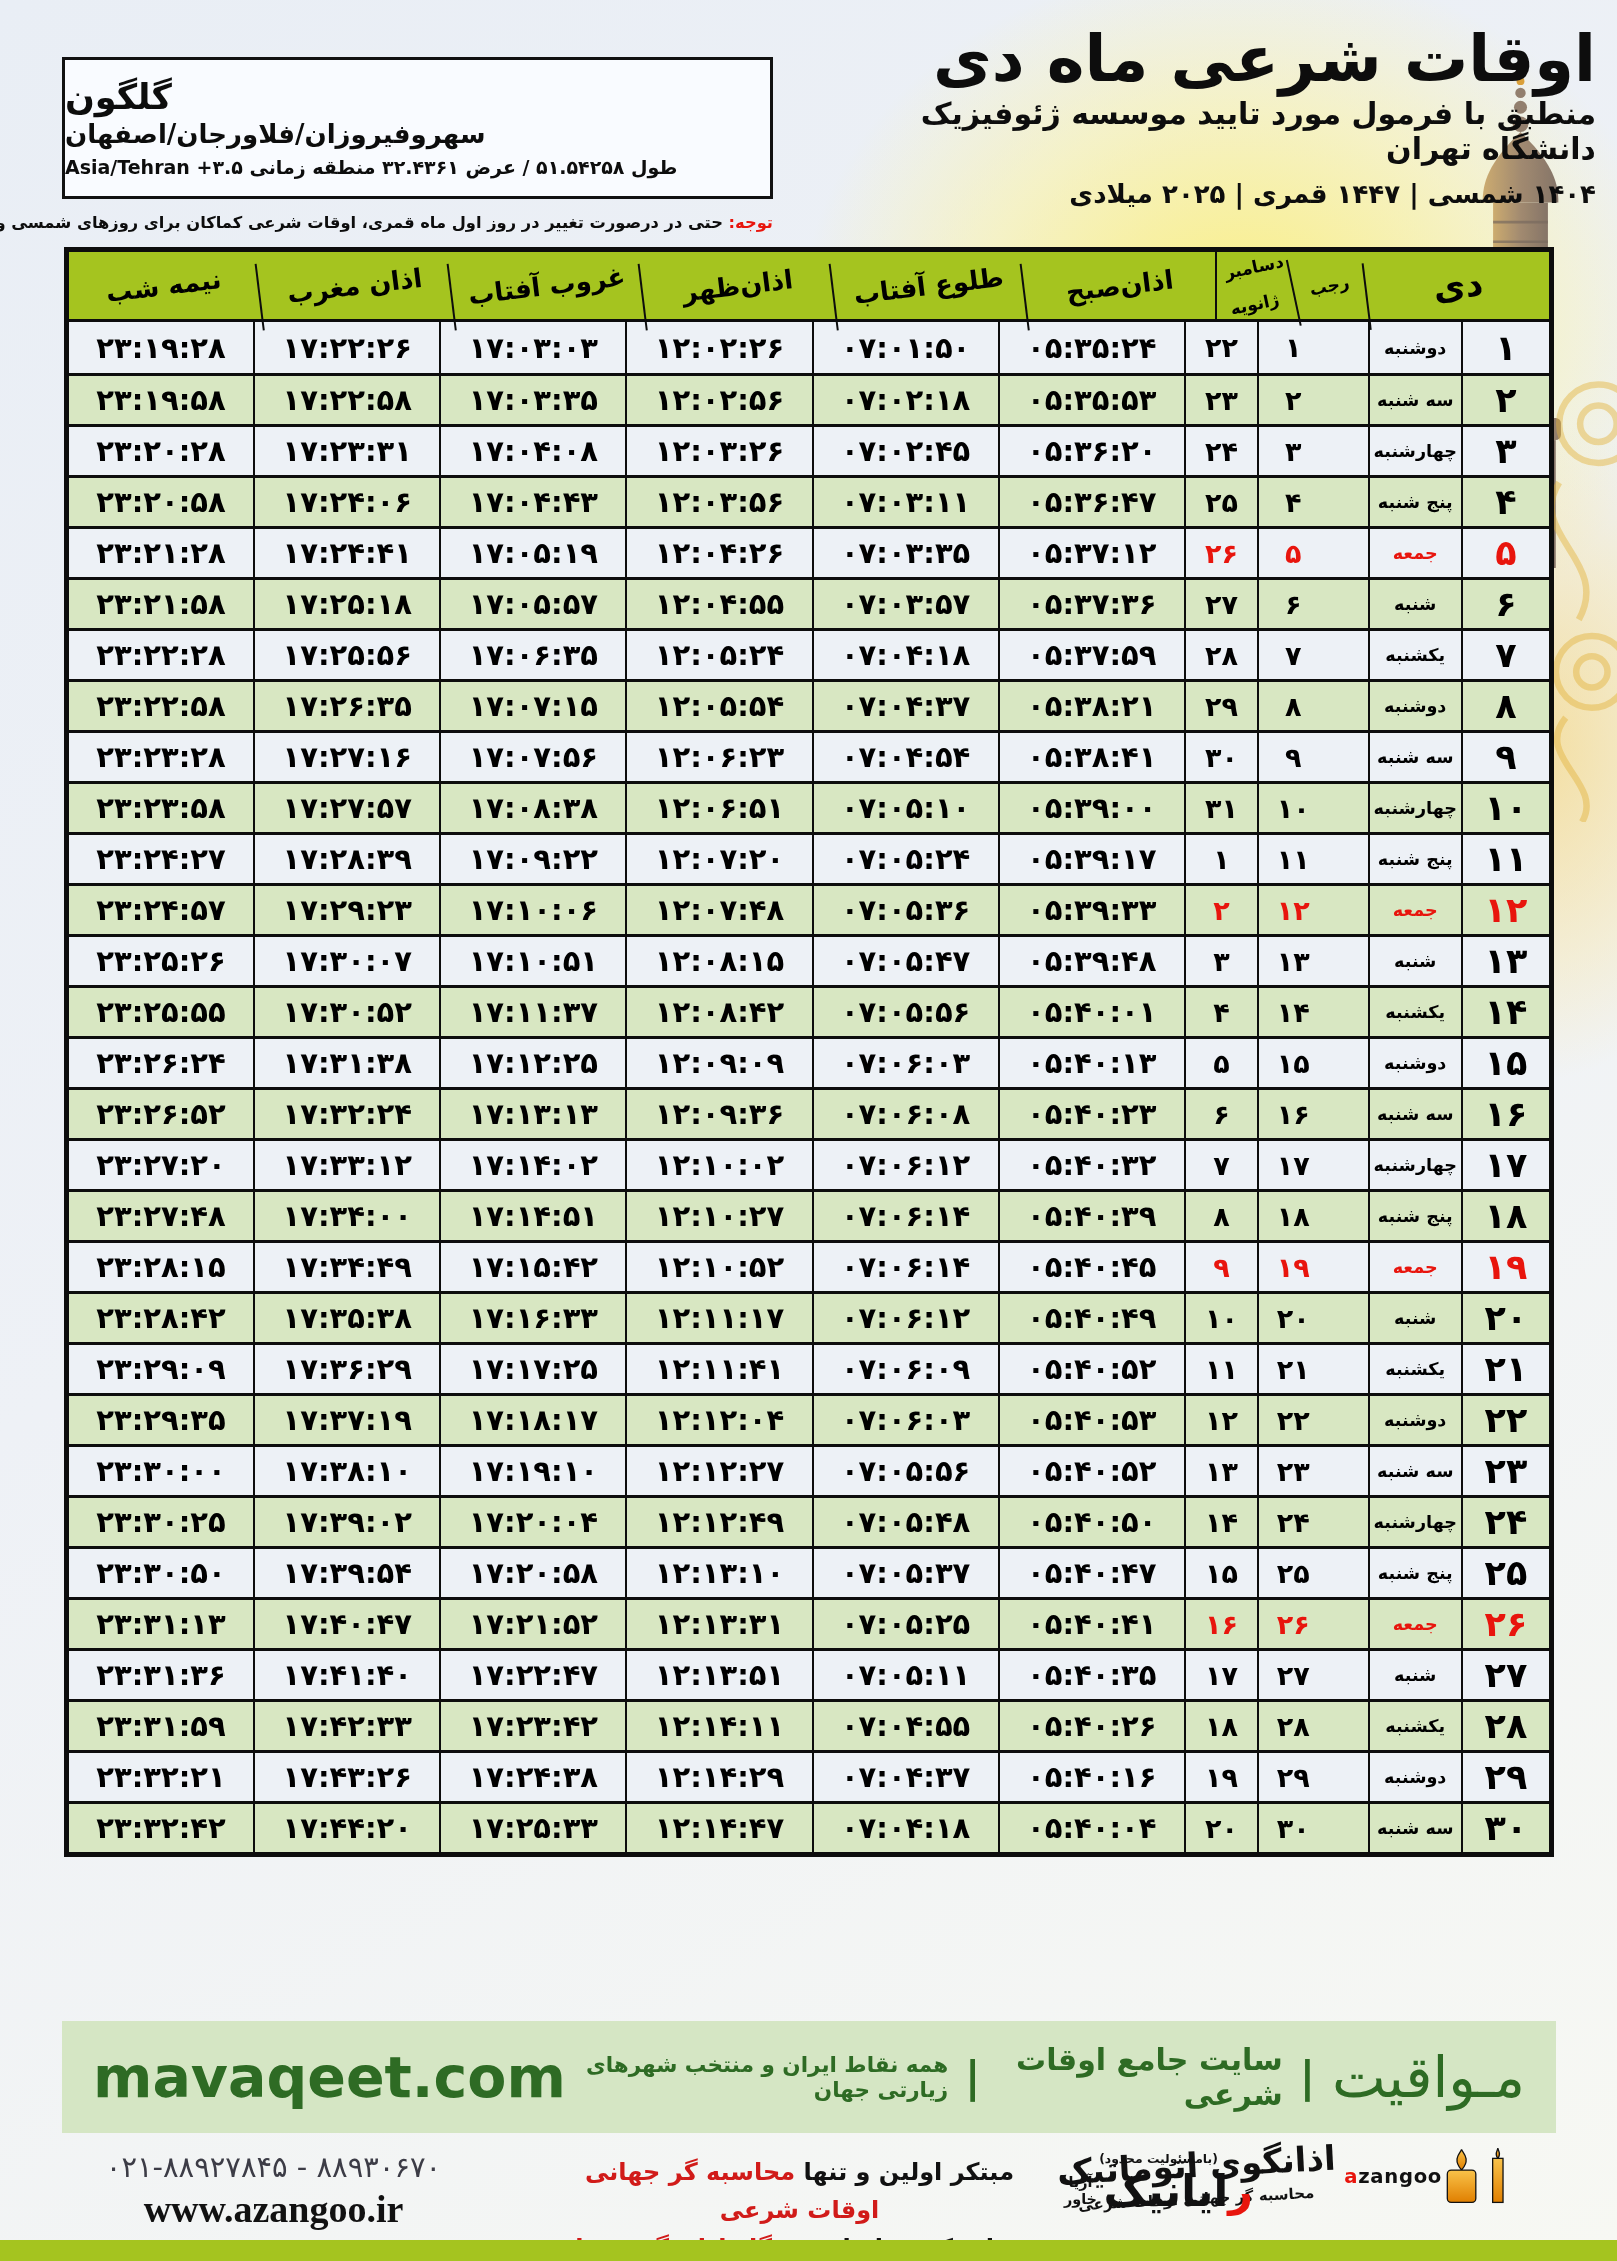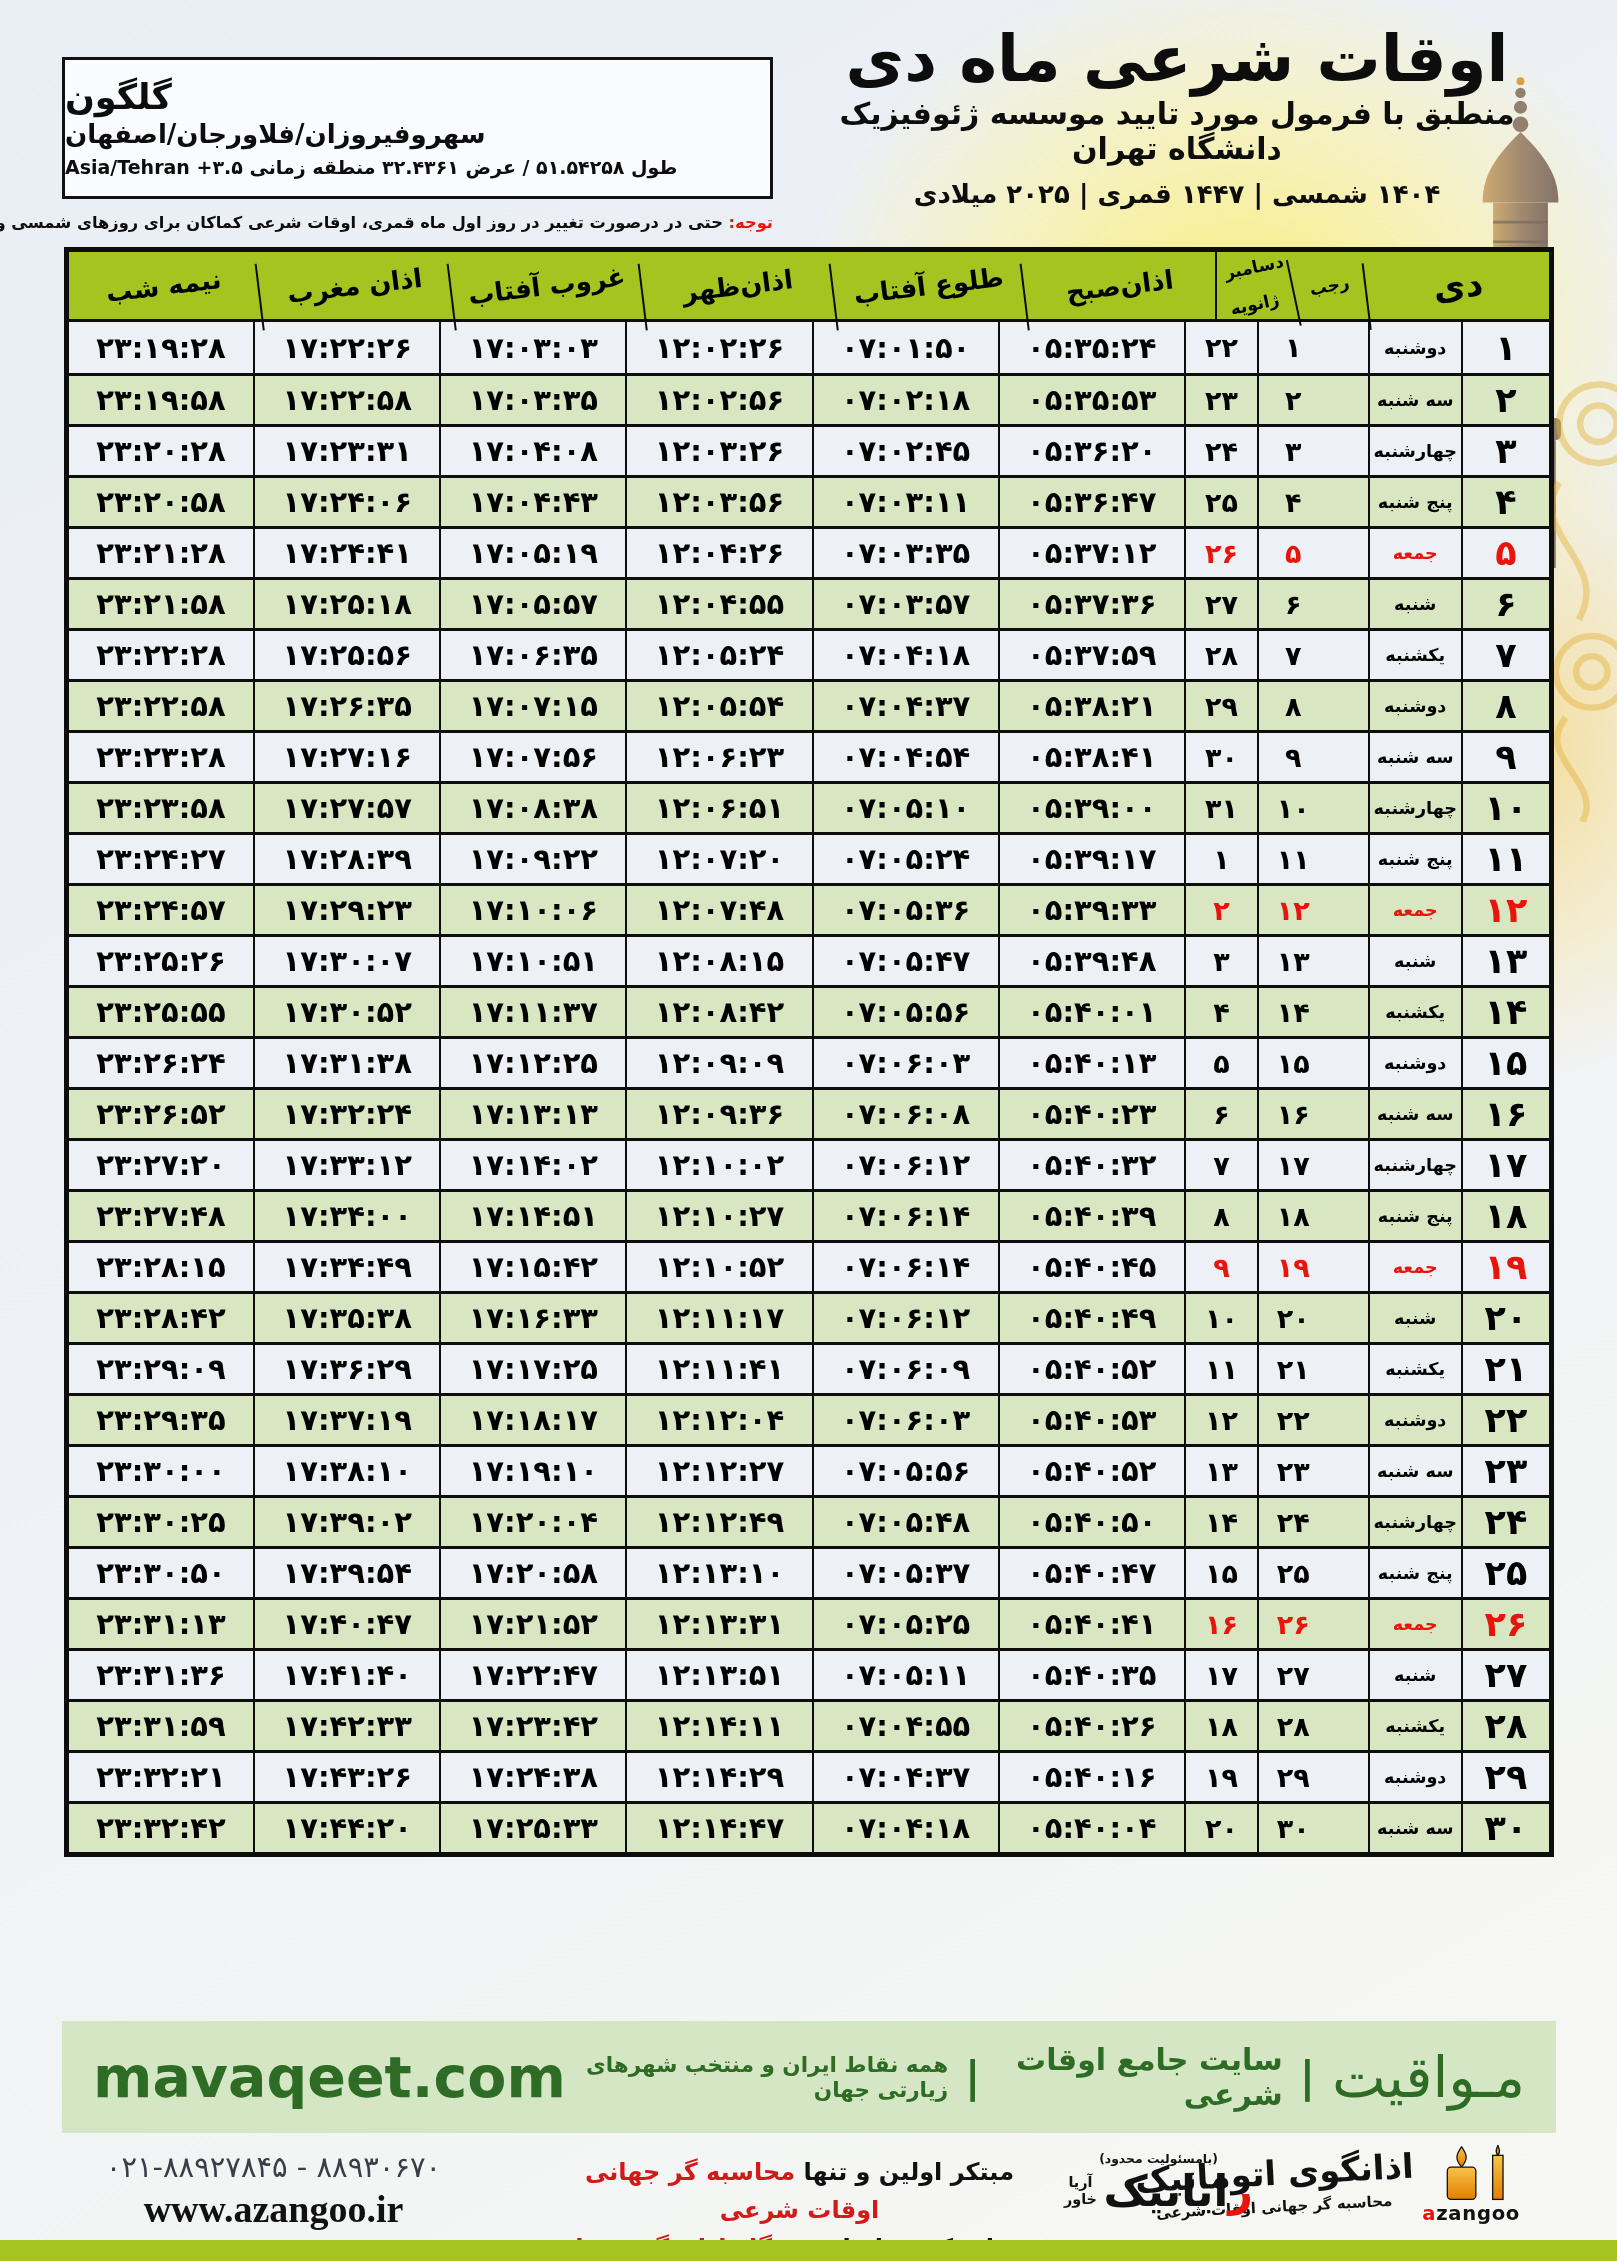--- a/index.html
+++ b/index.html
@@ -16,21 +16,21 @@
   .swirls { position:absolute; top:365px; left:1520px; opacity:.45; }
 
   
   .loc-box { position:absolute; top:57px; left:62px; width:711px; height:142px; border:3.3px solid #111;
              background: rgba(250,252,255,.93); direction:rtl; text-align:left;
              display:flex; flex-direction:column; justify-content:center; gap:2.6px; }
   .loc-city   { font-size:35px; font-weight:bold; color:#0d0d0d; line-height:1.1; }
   .loc-region { font-size:26px; font-weight:bold; color:#0d0d0d; }
   .loc-coords { font-size:19px; font-weight:bold; color:#0d0d0d; margin-top:3.9px; }
 
-  .title-block { position:absolute; top:23.5px; left:789px; width:776px; direction:rtl; text-align:center; }
+  .title-block { position:absolute; top:23.5px; left:820px; width:776px; direction:rtl; }
   .title-main  { font-size:64px; font-weight:bold; color:#0d0d0d; line-height:1.1; }
   .title-sub   { font-size:30px; font-weight:bold; color:#0d0d0d; margin-top:2.6px; }
   .title-years { font-size:26px; font-weight:bold; color:#0d0d0d; margin-top:13px; }
 
   .note { position:absolute; top:213px; left:62px; width:711px; direction:rtl; text-align:right;
           font-size:16.3px; font-weight:bold; color:#0d0d0d; white-space:nowrap; }
   .note .note-label { color:#e8150d; }
 
   
   .ptable { position:absolute; top:247px; left:64px; width:1490px; border:5.2px solid #0d0d0d; background:#0d0d0d; }
@@ -63,21 +63,21 @@
   .fa-site { display:flex; align-items:center; gap:17px; color:#2e6b24; }
   .site-name  { font-size:57px; font-weight:normal; }
   .site-sep   { font-size:42px; font-weight:bold; }
   .site-desc  { font-size:30px; font-weight:bold; }
   .site-scope { font-size:21.5px; font-weight:bold; }
   .site-url { font-size:57px; font-weight:bold; color:#2e6b24; direction:ltr; }
 
   
   .bstrip { position:absolute; top:2141px; left:0; width:1618px; height:100px; }
   .az { position:absolute; right:98px; top:3.9px; display:flex; direction:rtl; align-items:center; gap:9px; }
-  .az-graph { display:flex; flex-direction:column; }
+  .az-graph { display:flex; flex-direction:row; align-items:center; }
   .az-latin { font-size:19.6px; font-weight:bold; color:#111; display:block; letter-spacing:0.7px; }
   .az-latin::first-letter { color:#e8150d; }
   .az-texts { text-align:center; direction:rtl; }
   .az-title { font-size:34px; font-weight:bold; color:#111; transform:rotate(-3deg); white-space:nowrap; }
   .az-sub   { font-size:15px; font-weight:bold; color:#111; margin-top:5.2px; transform:rotate(-3deg); }
   .rayanik { position:absolute; right:365px; top:10.4px; direction:rtl; text-align:center; }
   .ray-note { font-size:12.4px; font-weight:bold; color:#111; }
   .ray-main { display:flex; direction:rtl; align-items:center; gap:6.5px; justify-content:center; }
   .ray-name { font-size:43px; font-weight:bold; color:#111; }
   .ray-name::first-letter { color:#e8150d; }

